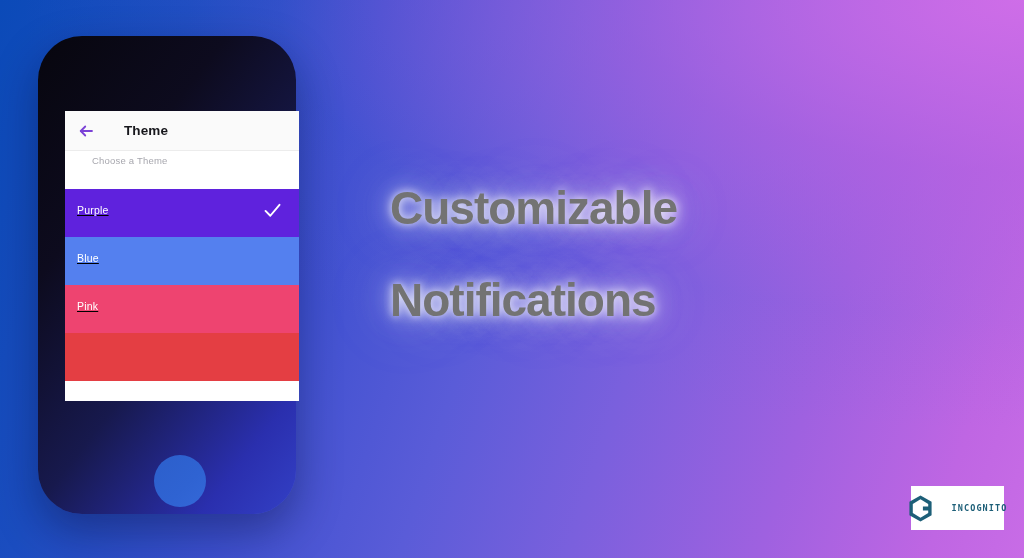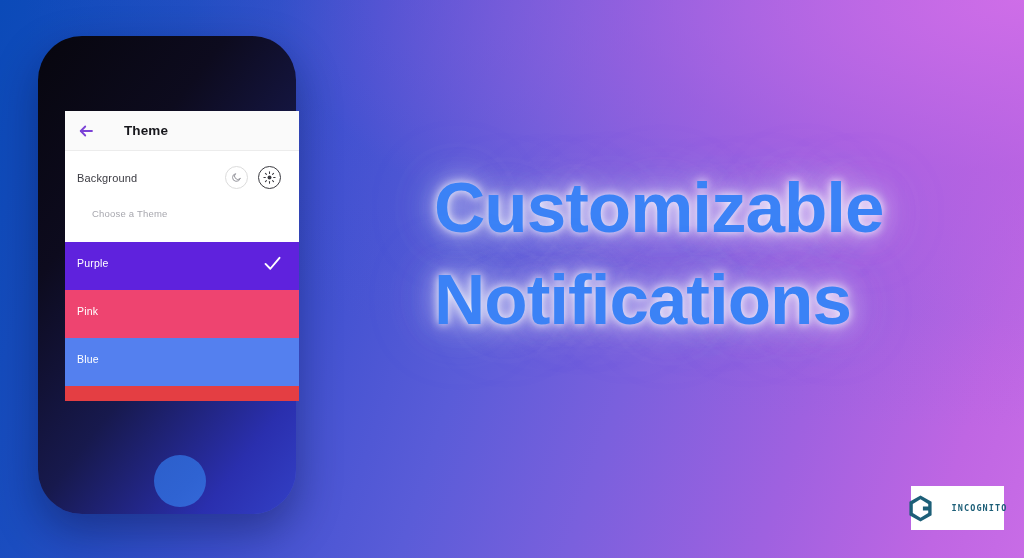--- a/index.html
+++ b/index.html
@@ -60,35 +60,35 @@
     background:#fff;
     margin-left:15px;
   }
   .choose-label { font-size:9.5px; color:#a7a7ae; letter-spacing:.2px; }
 
   
   .theme-list { background:#fff; }
   .theme-row {
     height:48px; display:flex; align-items:center; justify-content:space-between;
     padding:0 16px 6px 12px;
+    text-decoration:underline;
   }
   .theme-name { font-size:10.5px; color:#ffffff; letter-spacing:.2px; }
   .check { width:21px; height:21px; flex:0 0 21px; }
 
   
   .headline {
     position:absolute; left:390px; top:162px; width:580px;
-    color:#3b82f6; font-weight:bold; font-size:71px; line-height:92px;
+    color:#737373; font-weight:bold; font-size:46px; line-height:92px;
     letter-spacing:-1px;
     text-shadow:
       0 0 10px rgba(255,255,255,0.95),
       0 0 24px rgba(255,255,255,0.70),
       0 0 48px rgba(220,225,255,0.48),
       0 0 80px rgba(200,210,255,0.30);
-    margin-left: 44px;
   }
   .headline div { white-space:nowrap; }
 
   
   .logo-box {
     position:absolute; left:911px; top:486px; width:93px; height:44px;
     background:#ffffff; display:flex; align-items:center; justify-content:center;
     gap:19px; padding:0 5px;
   }
   .logo-mark { width:25px; height:27px; flex:0 0 25px; }
@@ -108,65 +108,42 @@
     <div class="appbar">
       <span class="back-arrow">
         <svg viewBox="0 0 24 24" width="18" height="18" fill="none" stroke="#7b42d6" stroke-width="2.4" stroke-linecap="round" stroke-linejoin="round">
           <line x1="20" y1="12" x2="5" y2="12"></line>
           <polyline points="11,6 5,12 11,18"></polyline>
         </svg>
       </span>
       <span class="appbar-title">Theme</span>
     </div>
 
-    <div class="bg-row">
-      <span class="bg-label">Background</span>
-      <span class="mode-toggles">
-        <span class="mode-btn moon">
-          <svg viewBox="0 0 24 24" width="11" height="11" fill="none" stroke="#8e8e96" stroke-width="2" stroke-linecap="round" stroke-linejoin="round">
-            <path d="M20 14.5A8.5 8.5 0 1 1 10.2 3.6 6.8 6.8 0 0 0 20 14.5z"></path>
-          </svg>
-        </span>
-        <span class="mode-btn sun">
-          <svg viewBox="0 0 24 24" width="13" height="13" fill="none" stroke="#3a3a40" stroke-width="1.9" stroke-linecap="round">
-            <circle cx="12" cy="12" r="3.6" fill="#3a3a40" stroke="none"></circle>
-            <line x1="12" y1="1.6" x2="12" y2="4.4"></line>
-            <line x1="12" y1="19.6" x2="12" y2="22.4"></line>
-            <line x1="1.6" y1="12" x2="4.4" y2="12"></line>
-            <line x1="19.6" y1="12" x2="22.4" y2="12"></line>
-            <line x1="4.4" y1="4.4" x2="6.4" y2="6.4"></line>
-            <line x1="17.6" y1="17.6" x2="19.6" y2="19.6"></line>
-            <line x1="4.4" y1="19.6" x2="6.4" y2="17.6"></line>
-            <line x1="17.6" y1="6.4" x2="19.6" y2="4.4"></line>
-          </svg>
-        </span>
-      </span>
-    </div>
 
     <div class="choose-row">
       <span class="choose-label">Choose a Theme</span>
     </div>
 
     <div class="theme-list">
 
       <div class="theme-row" style="background: rgb(95, 34, 221);">
         <span class="theme-name">Purple</span>
         <span class="check">
           <svg viewBox="0 0 24 24" width="21" height="21" fill="none" stroke="#ffffff" stroke-width="2.2" stroke-linecap="round" stroke-linejoin="round">
             <polyline points="4,12.5 9.5,18 20,5.5"></polyline>
           </svg>
         </span>
       </div>
 
+      <div class="theme-row" style="background: rgb(84, 128, 239);">
+        <span class="theme-name">Blue</span>
+      </div>
+
       <div class="theme-row" style="background: rgb(238, 68, 112);">
         <span class="theme-name">Pink</span>
-      </div>
-
-      <div class="theme-row" style="background: rgb(84, 128, 239);">
-        <span class="theme-name">Blue</span>
       </div>
 
       <div class="theme-row" style="background: rgb(228, 62, 67);">
         <span class="theme-name"></span>
       </div>
 
     </div>
   </div>
 
   <div class="home-btn"></div>

